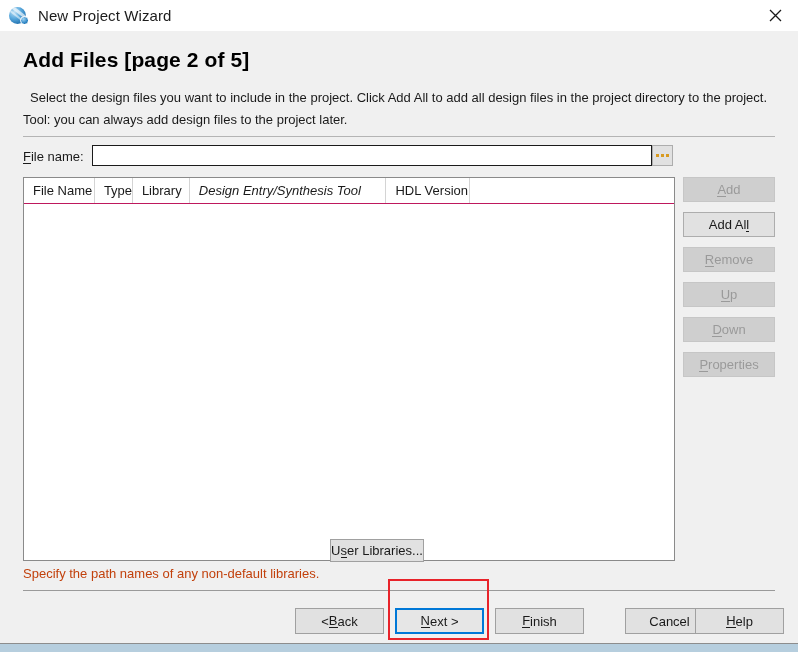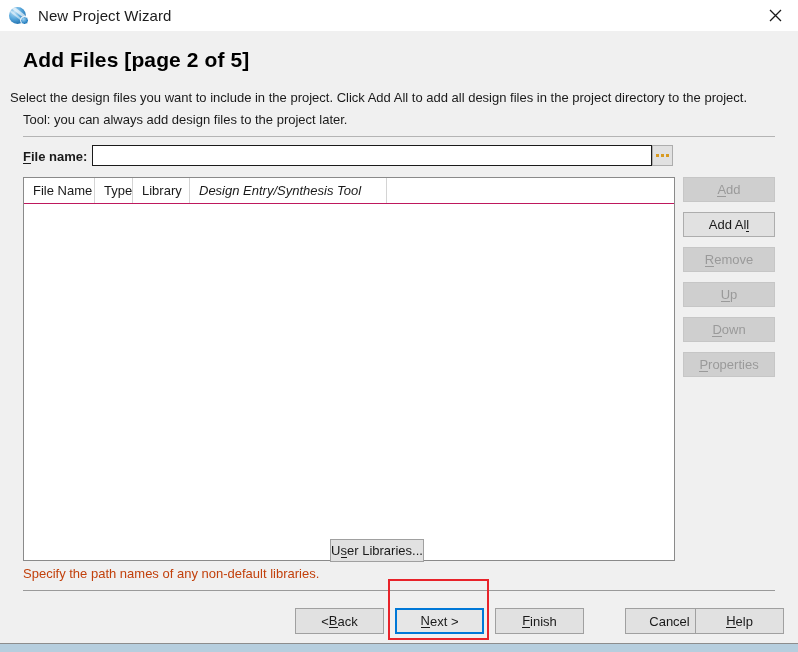--- a/index.html
+++ b/index.html
@@ -92,21 +92,21 @@
   .page-title {
     position: absolute;
     left: 23px; top: 17px;
     font-size: 21px;
     font-weight: bold;
     color: #000000;
     letter-spacing: 0.1px;
   }
   .desc-line1 {
     position: absolute;
-    left: 10px; top: 59px;
+    left: 30px; top: 59px;
     font-size: 13px;
     color: #1a1a1a;
     white-space: nowrap;
   }
   .desc-line2 {
     position: absolute;
     left: 23px; top: 81px;
     font-size: 13px;
     color: #1a1a1a;
     white-space: nowrap;
@@ -117,21 +117,20 @@
     width: 752px; height: 1px;
     background: #b4b4b4;
   }
 
   
   .filename-label {
     position: absolute;
     left: 23px; top: 118px;
     font-size: 13px;
     color: #1a1a1a;
-    font-weight: bold;
   }
   .filename-input {
     position: absolute;
     left: 92px; top: 114px;
     width: 560px; height: 21px;
     background: #ffffff;
     border: 1px solid #1b1b1b;
     box-sizing: border-box;
     font-family: "Liberation Sans", sans-serif;
     font-size: 13px;
@@ -335,20 +334,23 @@
         </div>
         <div class="th" style="width: 38px;">
           <span>Type</span>
         </div>
         <div class="th" style="width: 57px;">
           <span>Library</span>
         </div>
         <div class="th" style="width: 197px; font-style: italic;">
           <span>Design Entry/Synthesis Tool</span>
         </div>
+        <div class="th" style="width: 84px;">
+          <span>HDL Version</span>
+        </div>
         <div class="th" style="width: 204px;">
           <span></span>
         </div>
       </div>
     <div class="table-body" id="table-body"></div>
   </div>
 
   <div id="side-buttons">
       <div class="side-btn disabled" style="top: 146px;">
         <span class="acc">A</span>

